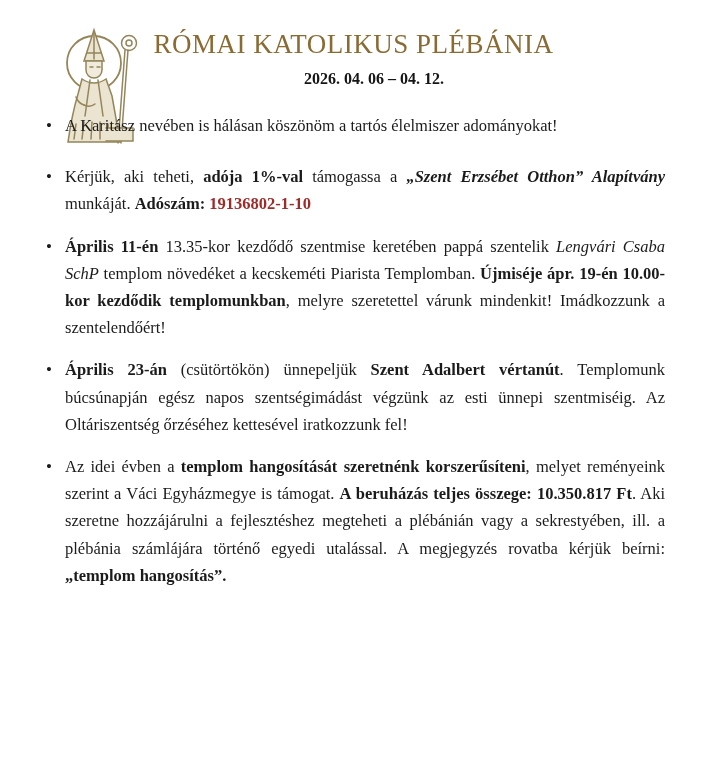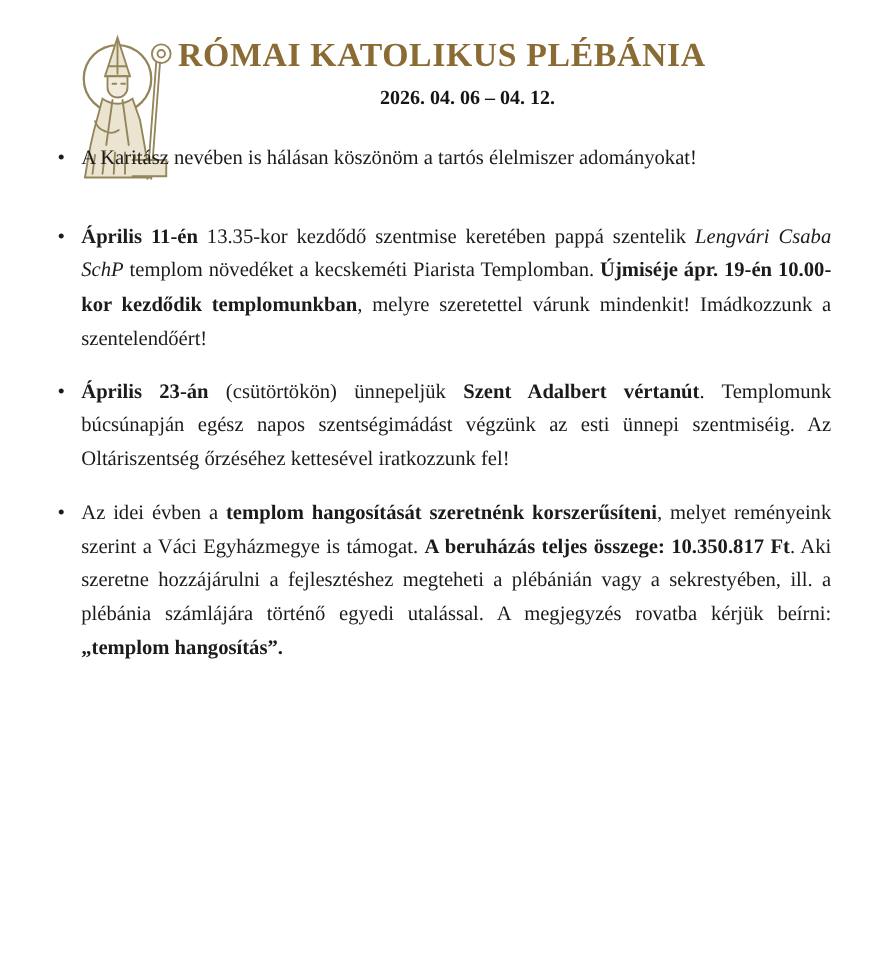--- a/index.html
+++ b/index.html
@@ -2,29 +2,29 @@
 <html lang="hu"><head>
 <meta charset="utf-8">
 <style>
   html,body{margin:0;padding:0;background:#ffffff;}
   .page{
     width:707px;height:762px;background:#ffffff;position:relative;overflow:hidden;
     font-family:"Liberation Serif","DejaVu Serif",serif;color:#1b1b1b;
   }
   .logo{position:absolute;left:54px;top:16px;width:92px;height:144px;}
   .header{padding-top:22px;text-align:center;}
-  .org-name{color:#8a6b33;font-size:27px;line-height:44px;letter-spacing:.5px;font-weight:bold;margin:0;}
+  .org-name{color:#8a6b33;font-size:27px;line-height:44px;letter-spacing:.5px;font-weight:normal;margin:0;}
   .doc-title{margin-top:19px;font-size:25px;font-weight:bold;letter-spacing:1px;color:#151515;}
   .date-range{margin-top:4px;font-size:16px;font-weight:bold;color:#151515;padding-left:41px;}
   ul.announcements{margin:24px 42px 0 45px;padding:0;list-style:none;}
   ul.announcements li{
     position:relative;padding-left:20px;text-align:justify;
     font-size:16.5px;line-height:27.2px;margin-bottom:15px;color:#1b1b1b;
   }
-  ul.announcements li:first-child{margin-bottom:36px;}
+  ul.announcements li:first-child{margin-bottom:24px;}
   ul.announcements li::before{
     content:"\2022";position:absolute;left:1px;top:0;font-size:17px;color:#1b1b1b;
   }
   .b{font-weight:bold;}
   .i{font-style:italic;}
   .bi{font-weight:bold;font-style:italic;}
   .red{color:#9e2b27;}
 </style>
 </head>
 <body>
@@ -69,18 +69,19 @@
     </svg>
   </div>
 
   <div class="header">
     <div class="org-name">RÓMAI KATOLIKUS PLÉBÁNIA</div>
     <div class="date-range">2026. 04. 06 – 04. 12.</div>
   </div>
 
   <ul class="announcements">
       <li><span>A Karitász nevében is hálásan köszönöm a tartós élelmiszer adományokat!</span></li>
+      <li><span>Kérjük, aki teheti, </span><span class="b">adója 1%-val</span><span> támogassa a </span><span class="bi">„Szent Erzsébet Otthon” Alapítvány</span><span> munkáját. </span><span class="b">Adószám: </span><span class="b red">19136802-1-10</span></li>
       <li><span class="b">Április 11-én</span><span> 13.35-kor kezdődő szentmise keretében pappá szentelik </span><span class="i">Lengvári Csaba SchP</span><span> templom növedéket a kecskeméti Piarista Templomban. </span><span class="b">Újmiséje ápr. 19-én 10.00-kor kezdődik templomunkban</span><span>, melyre szeretettel várunk mindenkit! Imádkozzunk a szentelendőért!</span></li>
       <li><span class="b">Április 23-án</span><span> (csütörtökön) ünnepeljük </span><span class="b">Szent Adalbert vértanút</span><span>. Templomunk búcsúnapján egész napos szentségimádást végzünk az esti ünnepi szentmiséig. Az Oltáriszentség őrzéséhez kettesével iratkozzunk fel!</span></li>
       <li><span>Az idei évben a </span><span class="b">templom hangosítását szeretnénk korszerűsíteni</span><span>, melyet reményeink szerint a Váci Egyházmegye is támogat. </span><span class="b">A beruházás teljes összege: 10.350.817 Ft</span><span>. Aki szeretne hozzájárulni a fejlesztéshez megteheti a plébánián vagy a sekrestyében, ill. a plébánia számlájára történő egyedi utalással. A megjegyzés rovatba kérjük beírni: </span><span class="b">„templom hangosítás”.</span></li>
     </ul>
 
 </div>
 
 </body></html>

